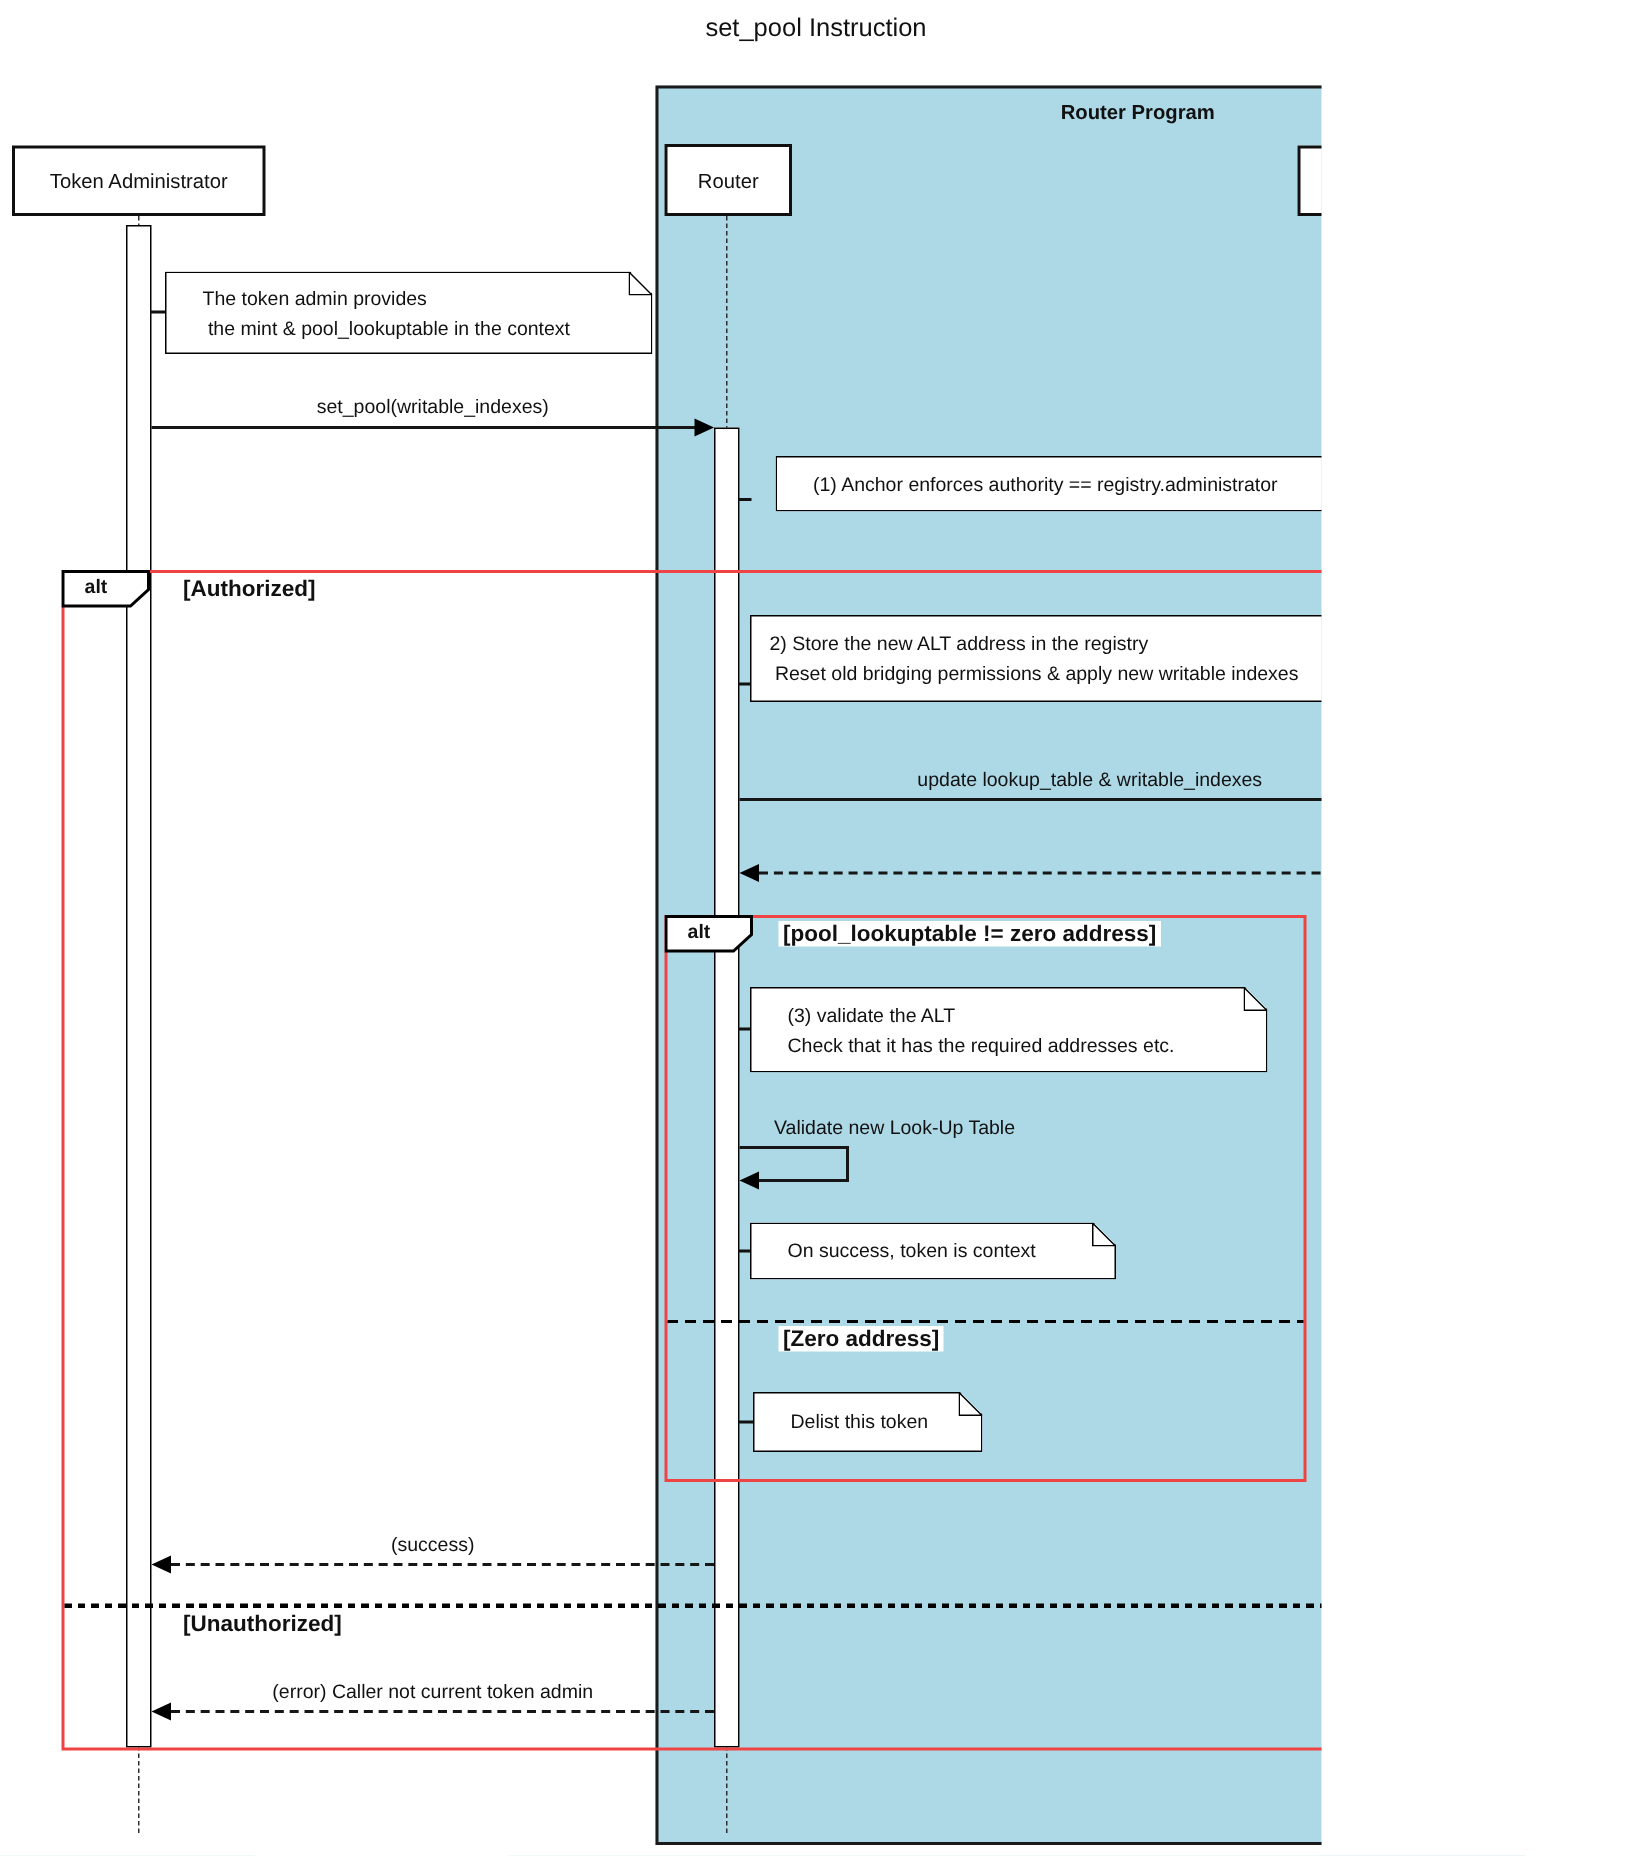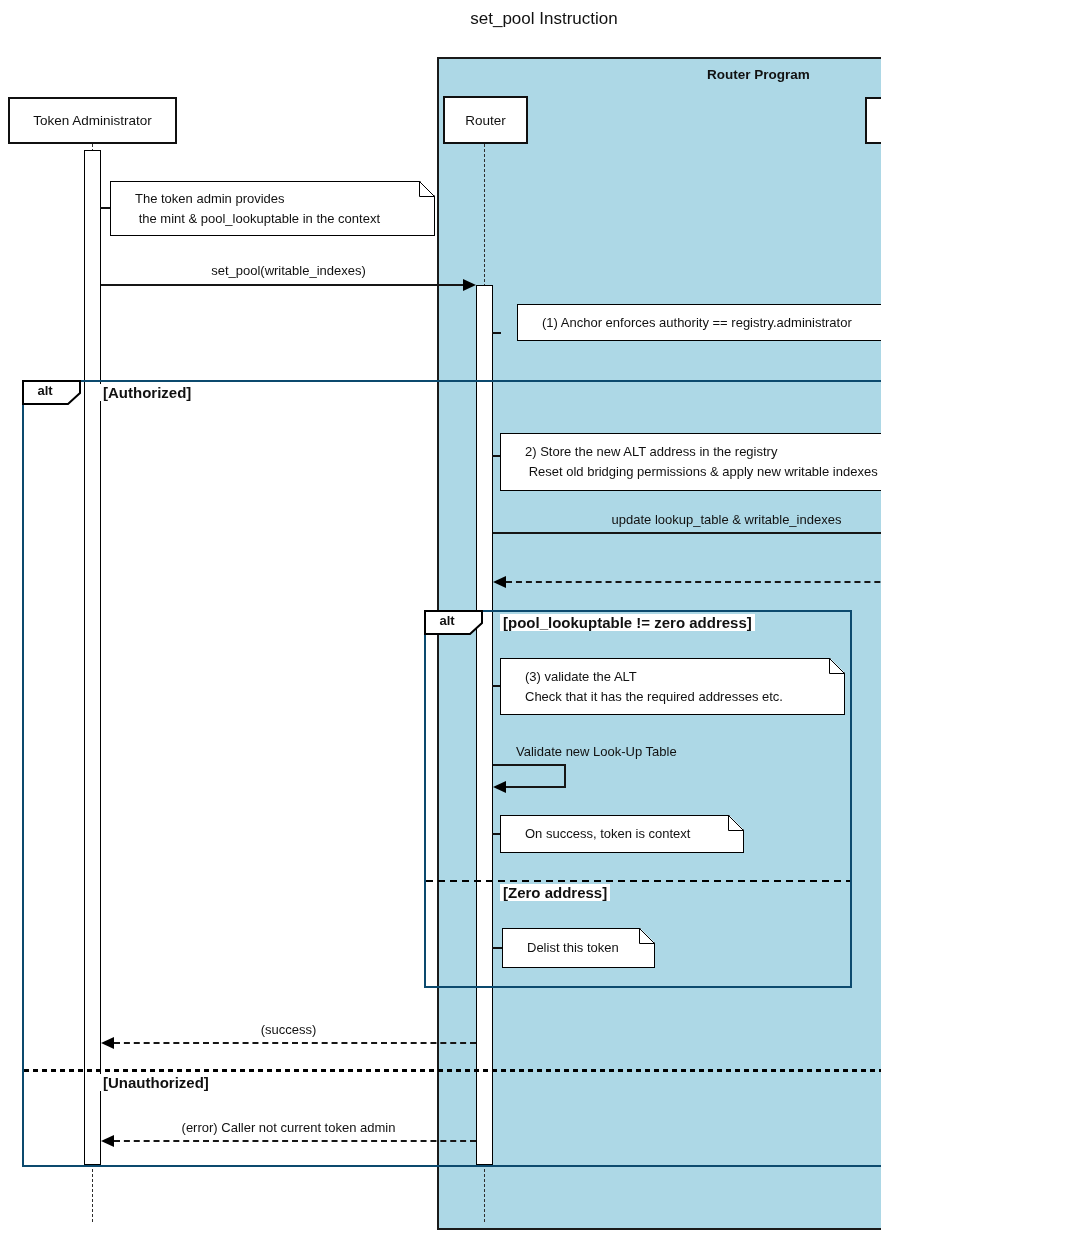--- a/index.html
+++ b/index.html
@@ -9,21 +9,21 @@
          font-size:17px;color:#111;}
   .frame{position:absolute;left:437px;top:57px;width:643px;height:1173px;
          background:#ADD8E6;border:2px solid #1a1a1a;box-sizing:border-box;}
   .frame-label{position:absolute;left:0;top:8px;width:100%;text-align:center;
          font-weight:bold;font-size:13.5px;}
   .lifeline{position:absolute;width:0;border-left:1px dashed #2e2e2e;}
   .head{position:absolute;background:#fff;border:2px solid #101010;box-sizing:border-box;
         display:flex;align-items:center;justify-content:center;font-size:13.5px;z-index:2;}
   .activation{position:absolute;width:17px;background:#fff;border:1px solid #000;
         box-sizing:border-box;z-index:3;}
-  .alt{position:absolute;border:2px solid #0c4a6e;box-sizing:border-box;z-index:4;}
+  .alt{position:absolute;border:2px solid #ef4444;box-sizing:border-box;z-index:4;margin-left:19px;}
   .alt-label{position:absolute;top:-2px;left:-2px;width:60px;height:26px;}
   .alt-label .op{position:absolute;left:0;top:3px;width:46px;text-align:center;
         font-weight:bold;font-size:13px;}
   .guard{position:absolute;font-weight:bold;font-size:15px;background:#fff;
         padding:0 3px;white-space:nowrap;line-height:17px;}
   .divider-dotted{position:absolute;height:3px;
         background:repeating-linear-gradient(90deg,#000 0 5px,transparent 5px 9px);}
   .divider-dashed{position:absolute;height:2px;
         background:repeating-linear-gradient(90deg,#000 0 7px,transparent 7px 12px);}
   .note{position:absolute;background:#FFFFFF;border:1px solid #000;box-sizing:border-box;
@@ -105,21 +105,21 @@
 
   <div class="connector" style="left:492px;top:332px;width:9px;"></div>
   <div class="note" style="left:500px;top:304px;width:403px;height:37px;margin-left:17px;">
     <svg class="fold" viewBox="0 0 16 16">
         <path d="M0.5 0.5 L0.5 15.5 L15.5 15.5 Z" fill="#ffffff" stroke="#000000"></path>
       </svg>
     <span>(1) Anchor enforces authority == registry.administrator</span>
   </div>
 
   <div class="connector" style="left:492px;top:455px;width:9px;"></div>
-  <div class="note" style="left:500px;top:433px;width:455px;height:58px;">
+  <div class="note" style="left:500px;top:410px;width:455px;height:58px;padding-left:12px;">
     <svg class="fold" viewBox="0 0 16 16">
         <path d="M0.5 0.5 L0.5 15.5 L15.5 15.5 Z" fill="#ffffff" stroke="#000000"></path>
       </svg>
     <span>2) Store the new ALT address in the registry
  Reset old bridging permissions &amp; apply new writable indexes</span>
   </div>
 
   <div class="connector" style="left:492px;top:685px;width:9px;"></div>
   <div class="note" style="left:500px;top:658px;width:345px;height:57px;">
     <svg class="fold" viewBox="0 0 16 16">

